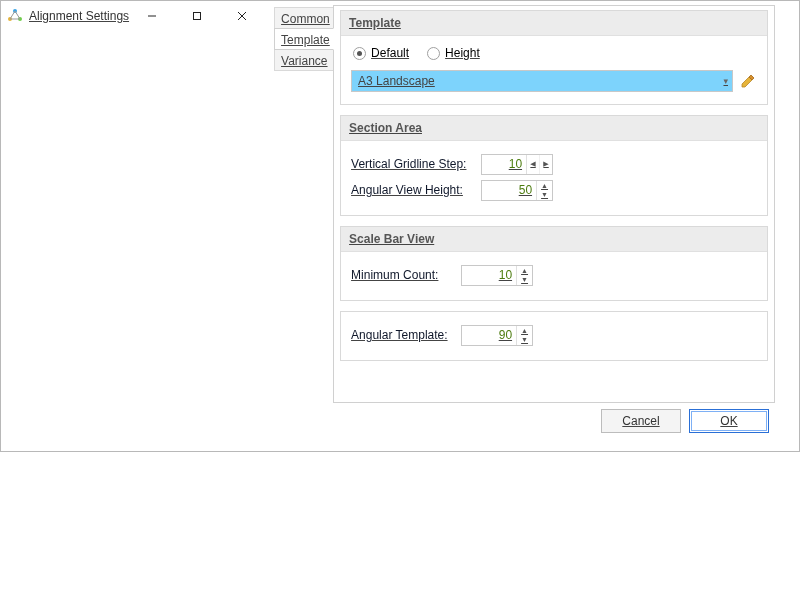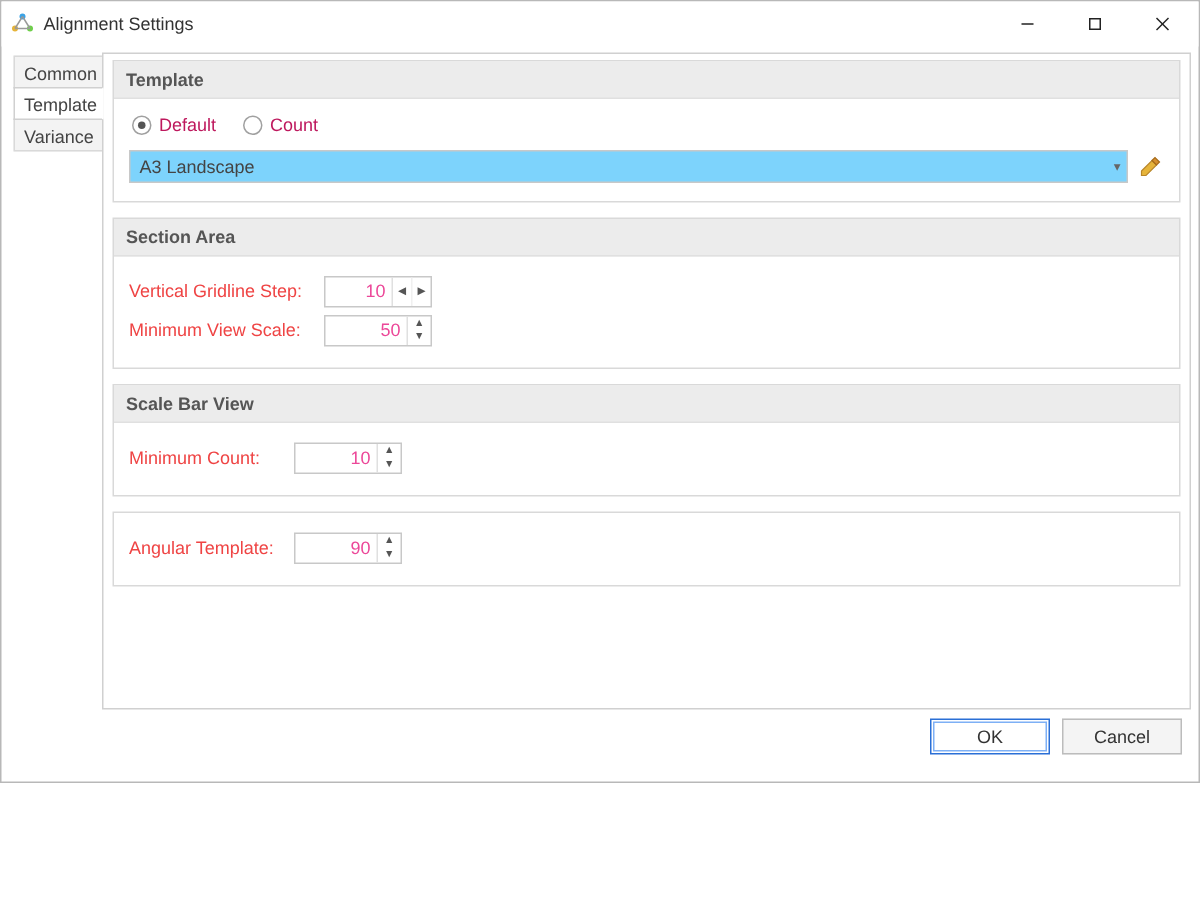--- a/index.html
+++ b/index.html
@@ -1,51 +1,51 @@
 <!DOCTYPE html>
 <html><head>
 <meta charset="utf-8">
 <style>
   * { box-sizing: border-box; }
   html, body { margin: 0; padding: 0; font-family: "Segoe UI", Tahoma, sans-serif; font-size: 12px; color: #444; }
-  .window { width: 800px; height: 522px; border: 1px solid #b8b8b8; background: #fff; display: flex; flex-direction: column; }
+  .window { width: 800px; height: 452px; border: 1px solid #b8b8b8; background: #fff; display: flex; flex-direction: row; text-decoration: underline; }
   .titlebar { height: 30px; display: flex; align-items: center; padding: 0 2px 0 6px; background: #fff; }
   .app-icon { width: 16px; height: 16px; margin-right: 6px; position: relative; }
   .app-icon svg { display:block; }
   .title-text { flex: 1; font-size: 12px; color: #333; }
   .win-controls { display: flex; align-items: center; }
   .win-btn { width: 45px; height: 28px; display: flex; align-items: center; justify-content: center; color: #222; }
-  .client { flex: 1; display: flex; flex-direction: column; padding: 4px 5px 8px 8px; min-height: 0; }
+  .client { flex: 1; display: flex; flex-direction: column; padding: 4px 24px 8px 8px; min-height: 0; }
   .tabs-and-content { flex: 1; display: flex; min-height: 0; }
   .side-tabs { width: 60px; display: flex; flex-direction: column; padding-top: 2px; }
   .side-tab { height: 22px; line-height: 22px; padding-left: 6px; font-size: 12px; color: #444; border: 1px solid transparent; border-right: none; margin-bottom: 0; background: #f7f7f7; }
   .side-tab.inactive { border: 1px solid #d9d9d9; border-right: 1px solid #d9d9d9; background: #f3f3f3; }
   .side-tab.active { background: #fff; border: 1px solid #d0d0d0; border-right: 1px solid #fff; position: relative; z-index: 2; }
   .side-tab + .side-tab { margin-top: -1px; }
   .panel { flex: 1; border: 1px solid #d0d0d0; margin-left: -1px; background: #fff; display: flex; flex-direction: column; padding: 0; min-height: 0; }
   .panel-inner { flex:1; overflow:auto; padding: 4px 6px 6px 6px; }
 
   .group { border: 1px solid #d9d9d9; margin-bottom: 10px; background:#fff; }
   .group-header { background: #ececec; padding: 5px 8px; font-weight: bold; color: #555; font-size: 12px; border-bottom: 1px solid #e0e0e0; }
   .group-body { padding: 10px 10px 12px 10px; }
 
   .radio-row { display:flex; align-items:center; gap: 18px; margin-bottom: 10px; margin-left: 2px;}
-  .radio { display:flex; align-items:center; gap: 5px; font-size:12px; color:#be185d; }
+  .radio { display:flex; align-items:center; gap: 5px; font-size:12px; color:#000000; }
   .radio .dot { width:13px; height:13px; border:1px solid #a0a0a0; border-radius:50%; display:flex; align-items:center; justify-content:center; background:#fff;}
   .radio.selected .dot::after { content:""; width:5px; height:5px; border-radius:50%; background:#555; display:block; }
 
   .combo-row { display:flex; align-items:center; gap:6px; }
   .combo { flex:1; height:22px; border:1px solid #c8c8c8; background:#7dd3fc; display:flex; align-items:center; padding:0 4px 0 6px; font-size:12px; color:#444; justify-content:space-between; }
   .combo .arrow { font-size:9px; color:#666; }
   .combo-edit-icon { width:18px; height:18px; display:flex; align-items:center; justify-content:center; }
 
   .kv-row { display:flex; align-items:center; height:26px; }
-  .kv-label { width: 130px; font-size:12px; color:#ef4444; }
+  .kv-label { width: 130px; font-size:12px; color:#0f172a; }
   .num-input { width: 72px; height:21px; border:1px solid #c8c8c8; background:#fff; display:flex; align-items:center; }
-  .num-input .val { flex:1; text-align:right; padding-right:4px; font-size:12px; color:#ec4899; }
+  .num-input .val { flex:1; text-align:right; padding-right:4px; font-size:12px; color:#4d7c0f; }
   .spin-btns { width:16px; height:100%; display:flex; flex-direction:column; border-left:1px solid #e0e0e0;}
   .spin-btns .b { flex:1; display:flex; align-items:center; justify-content:center; font-size:7px; color:#555; line-height:1;}
   .spin-btns-h { width:26px; display:flex; height:100%; border-left:1px solid #e0e0e0;}
   .spin-btns-h .b { flex:1; display:flex; align-items:center; justify-content:center; font-size:7px; color:#555; border-left:1px solid #f0f0f0;}
   .spin-btns-h .b:first-child { border-left:none;}
 
   .footer { height: 40px; display:flex; align-items:center; justify-content:flex-end; gap:8px; padding: 0 6px 4px 0; }
   .btn { min-width: 80px; height: 24px; border:1px solid #bcbcbc; background:#f4f4f4; display:flex; align-items:center; justify-content:center; font-size:12px; color:#333; padding:0 14px;}
   .btn.primary { border:1px solid #2a6fd6; background:#fff; color:#333; outline:1px solid #7eb0f5; outline-offset:-3px;}
 </style>
@@ -101,21 +101,21 @@
           <div class="group">
             <div class="group-header">Template</div>
             <div class="group-body">
               <div class="radio-row">
                 <label class="radio selected">
                   <span class="dot"></span>
                   <span>Default</span>
                 </label>
                 <label class="radio">
                   <span class="dot"></span>
-                  <span>Count</span>
+                  <span>Height</span>
                 </label>
               </div>
               <div class="combo-row">
                 <div class="combo">
                   <span>A3 Landscape</span>
                   <span class="arrow">▾</span>
                 </div>
                 <span class="combo-edit-icon">
                   <svg width="16" height="16" viewBox="0 0 16 16">
                     <path d="M2 11 L9 4 L12 7 L5 14 L2 14 Z" fill="#e6b43a" stroke="#b8862a" stroke-width="0.8"></path>
@@ -133,21 +133,21 @@
                 <span class="kv-label">Vertical Gridline Step:</span>
                 <div class="num-input">
                   <span class="val">10</span>
                   <span class="spin-btns-h">
                     <span class="b">◀</span>
                     <span class="b">▶</span>
                   </span>
                 </div>
               </div>
               <div class="kv-row">
-                <span class="kv-label">Minimum View Scale:</span>
+                <span class="kv-label">Angular View Height:</span>
                 <div class="num-input">
                   <span class="val">50</span>
                   <span class="spin-btns">
                     <span class="b">▲</span>
                     <span class="b">▼</span>
                   </span>
                 </div>
               </div>
             </div>
           </div>
@@ -181,21 +181,21 @@
                 </div>
               </div>
             </div>
           </div>
 
         </div>
       </div>
     </div>
 
     <div class="footer">
+      <div class="btn">
+          <span>Cancel</span>
+        </div>
       <div class="btn primary">
           <span>OK</span>
-        </div>
-      <div class="btn">
-          <span>Cancel</span>
         </div>
     </div>
   </div>
 </div>
 
 </body></html>

